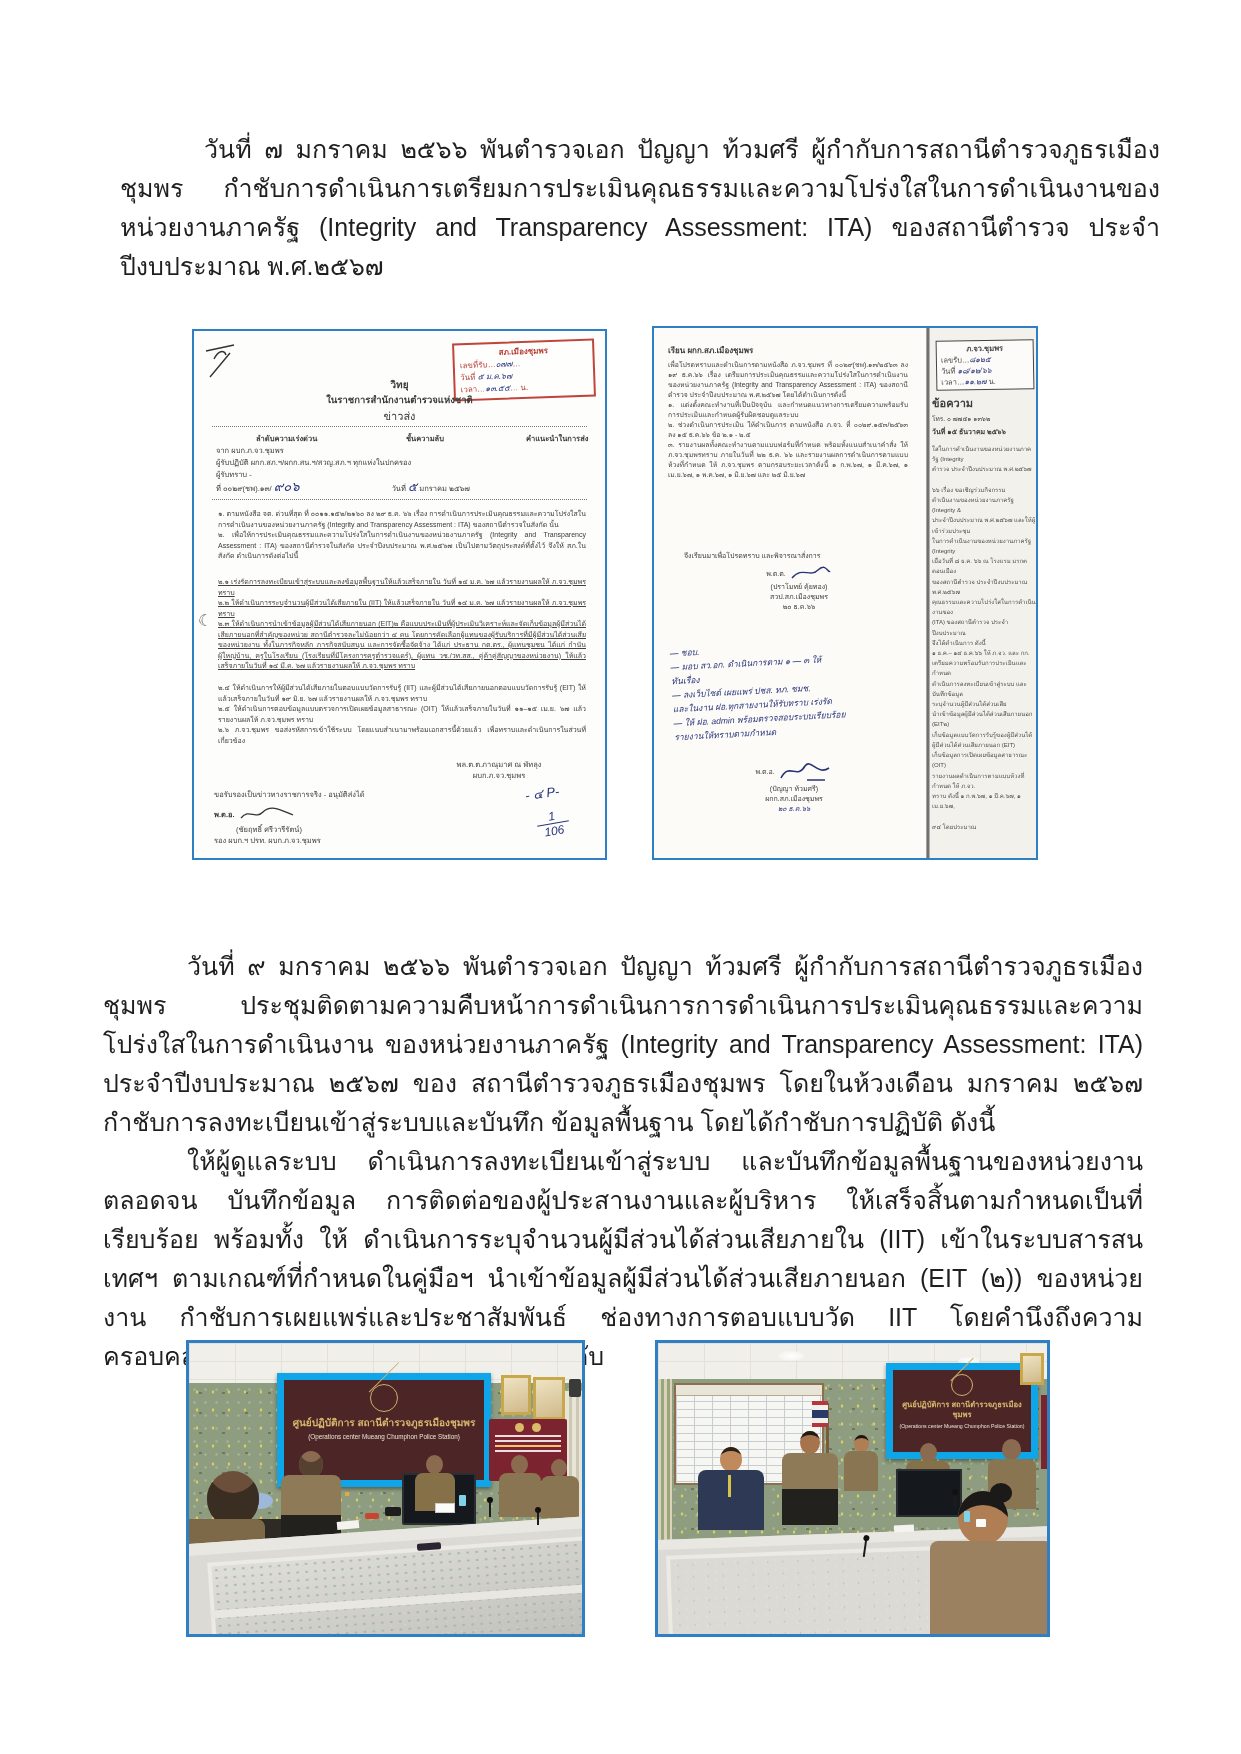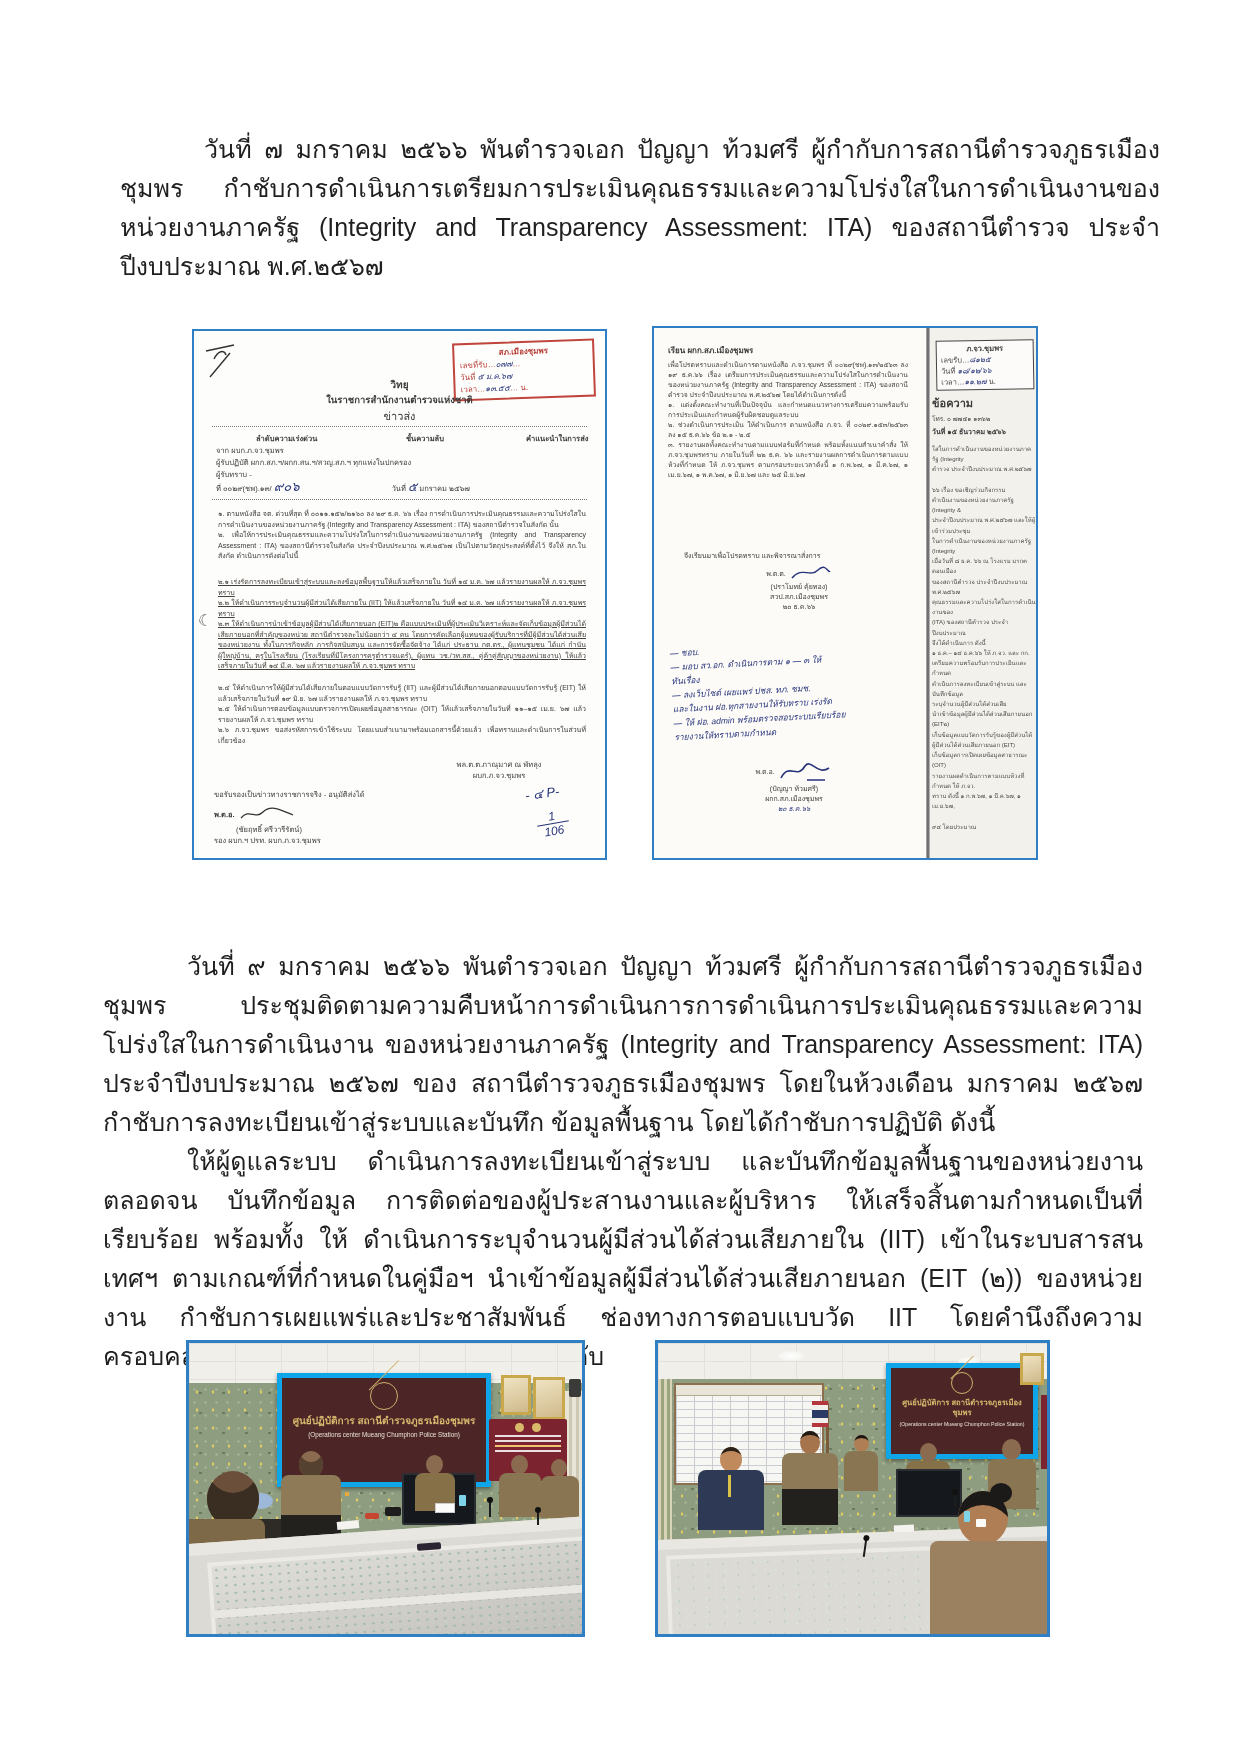--- a/index.html
+++ b/index.html
@@ -23,21 +23,21 @@
   
   .photo{position:absolute;border:3px solid #2f7fc5;box-sizing:border-box;overflow:hidden;background:#e8e6e0;}
   .abs{position:absolute;}
   .wallpaper{background-color:#8e9c80;
      background-image:radial-gradient(#dfcb62 1.2px,transparent 1.6px),
                       radial-gradient(#6b7a5d 1.2px,transparent 1.6px),
                       radial-gradient(#a3b191 1px,transparent 1.4px);
      background-size:16px 18px,23px 20px,11px 13px;}
   .ceiling{background:#f1efe9;background-image:linear-gradient(#e3e1da 1px,transparent 1px),
            linear-gradient(90deg,#e3e1da 1px,transparent 1px);background-size:46px 18px;}
-  .signboard{background:#4c2527;border:5px solid #0ea5e9;box-sizing:border-box;
+  .signboard{background:#4c2527;border:7px solid #0ea5e9;box-sizing:border-box;
              box-shadow:0 2px 4px rgba(0,0,0,.4);text-align:center;color:#d8b96d;}
   .signboard .en{color:#e9e2d2;}
   .emblem{border:1.5px solid #cdb06b;border-radius:50%;position:relative;margin:4px auto 2px;}
   .emblem:after{content:"";position:absolute;left:-30%;top:-30%;width:160%;height:0;
                 border-top:1.5px solid #cdb06b;transform:rotate(-45deg);transform-origin:center;}
   .frame-gold{border:3px solid #c9a84c;background:linear-gradient(160deg,#efe3c2,#cfb98a);}
   .banner-red{background:#7c2330;}
   .banner-red i{display:block;height:2px;background:rgba(255,255,255,.85);margin:3px 6px;}
   .blinds{background:repeating-linear-gradient(90deg,#e9e5d6 0 4px,#cdc8b6 4px 7px);}
   .whiteboard{background:#f6f6f2;border:2px solid #8b6f4e;

